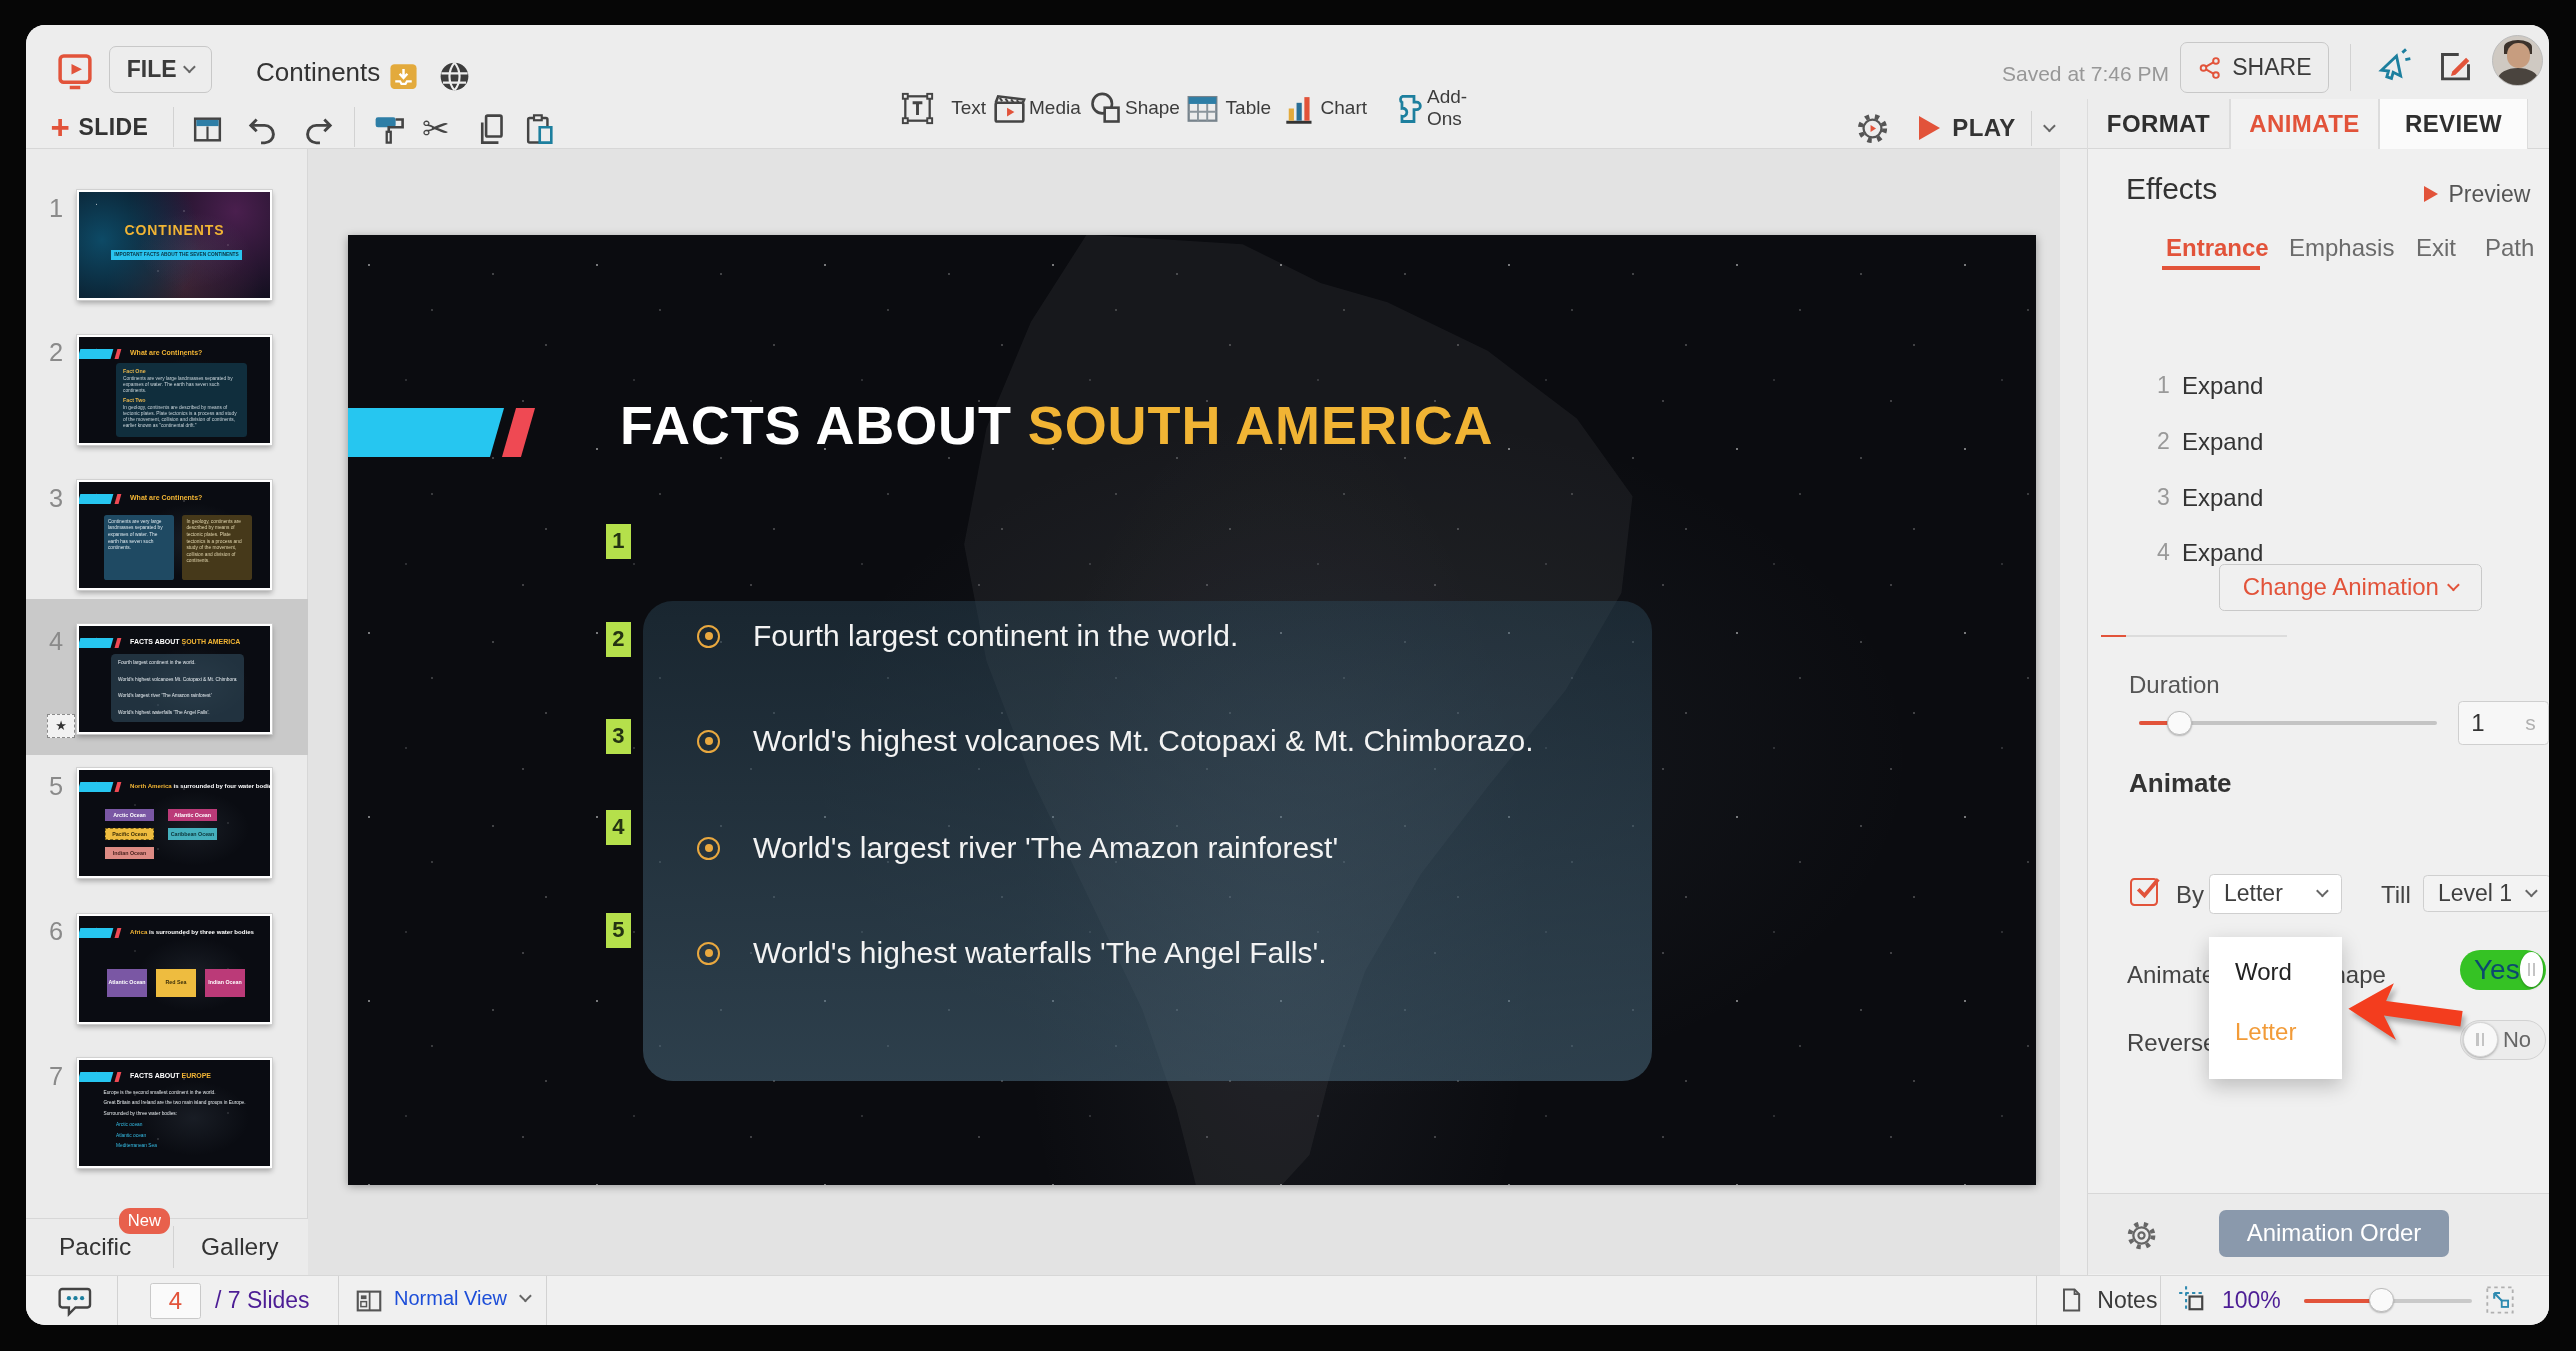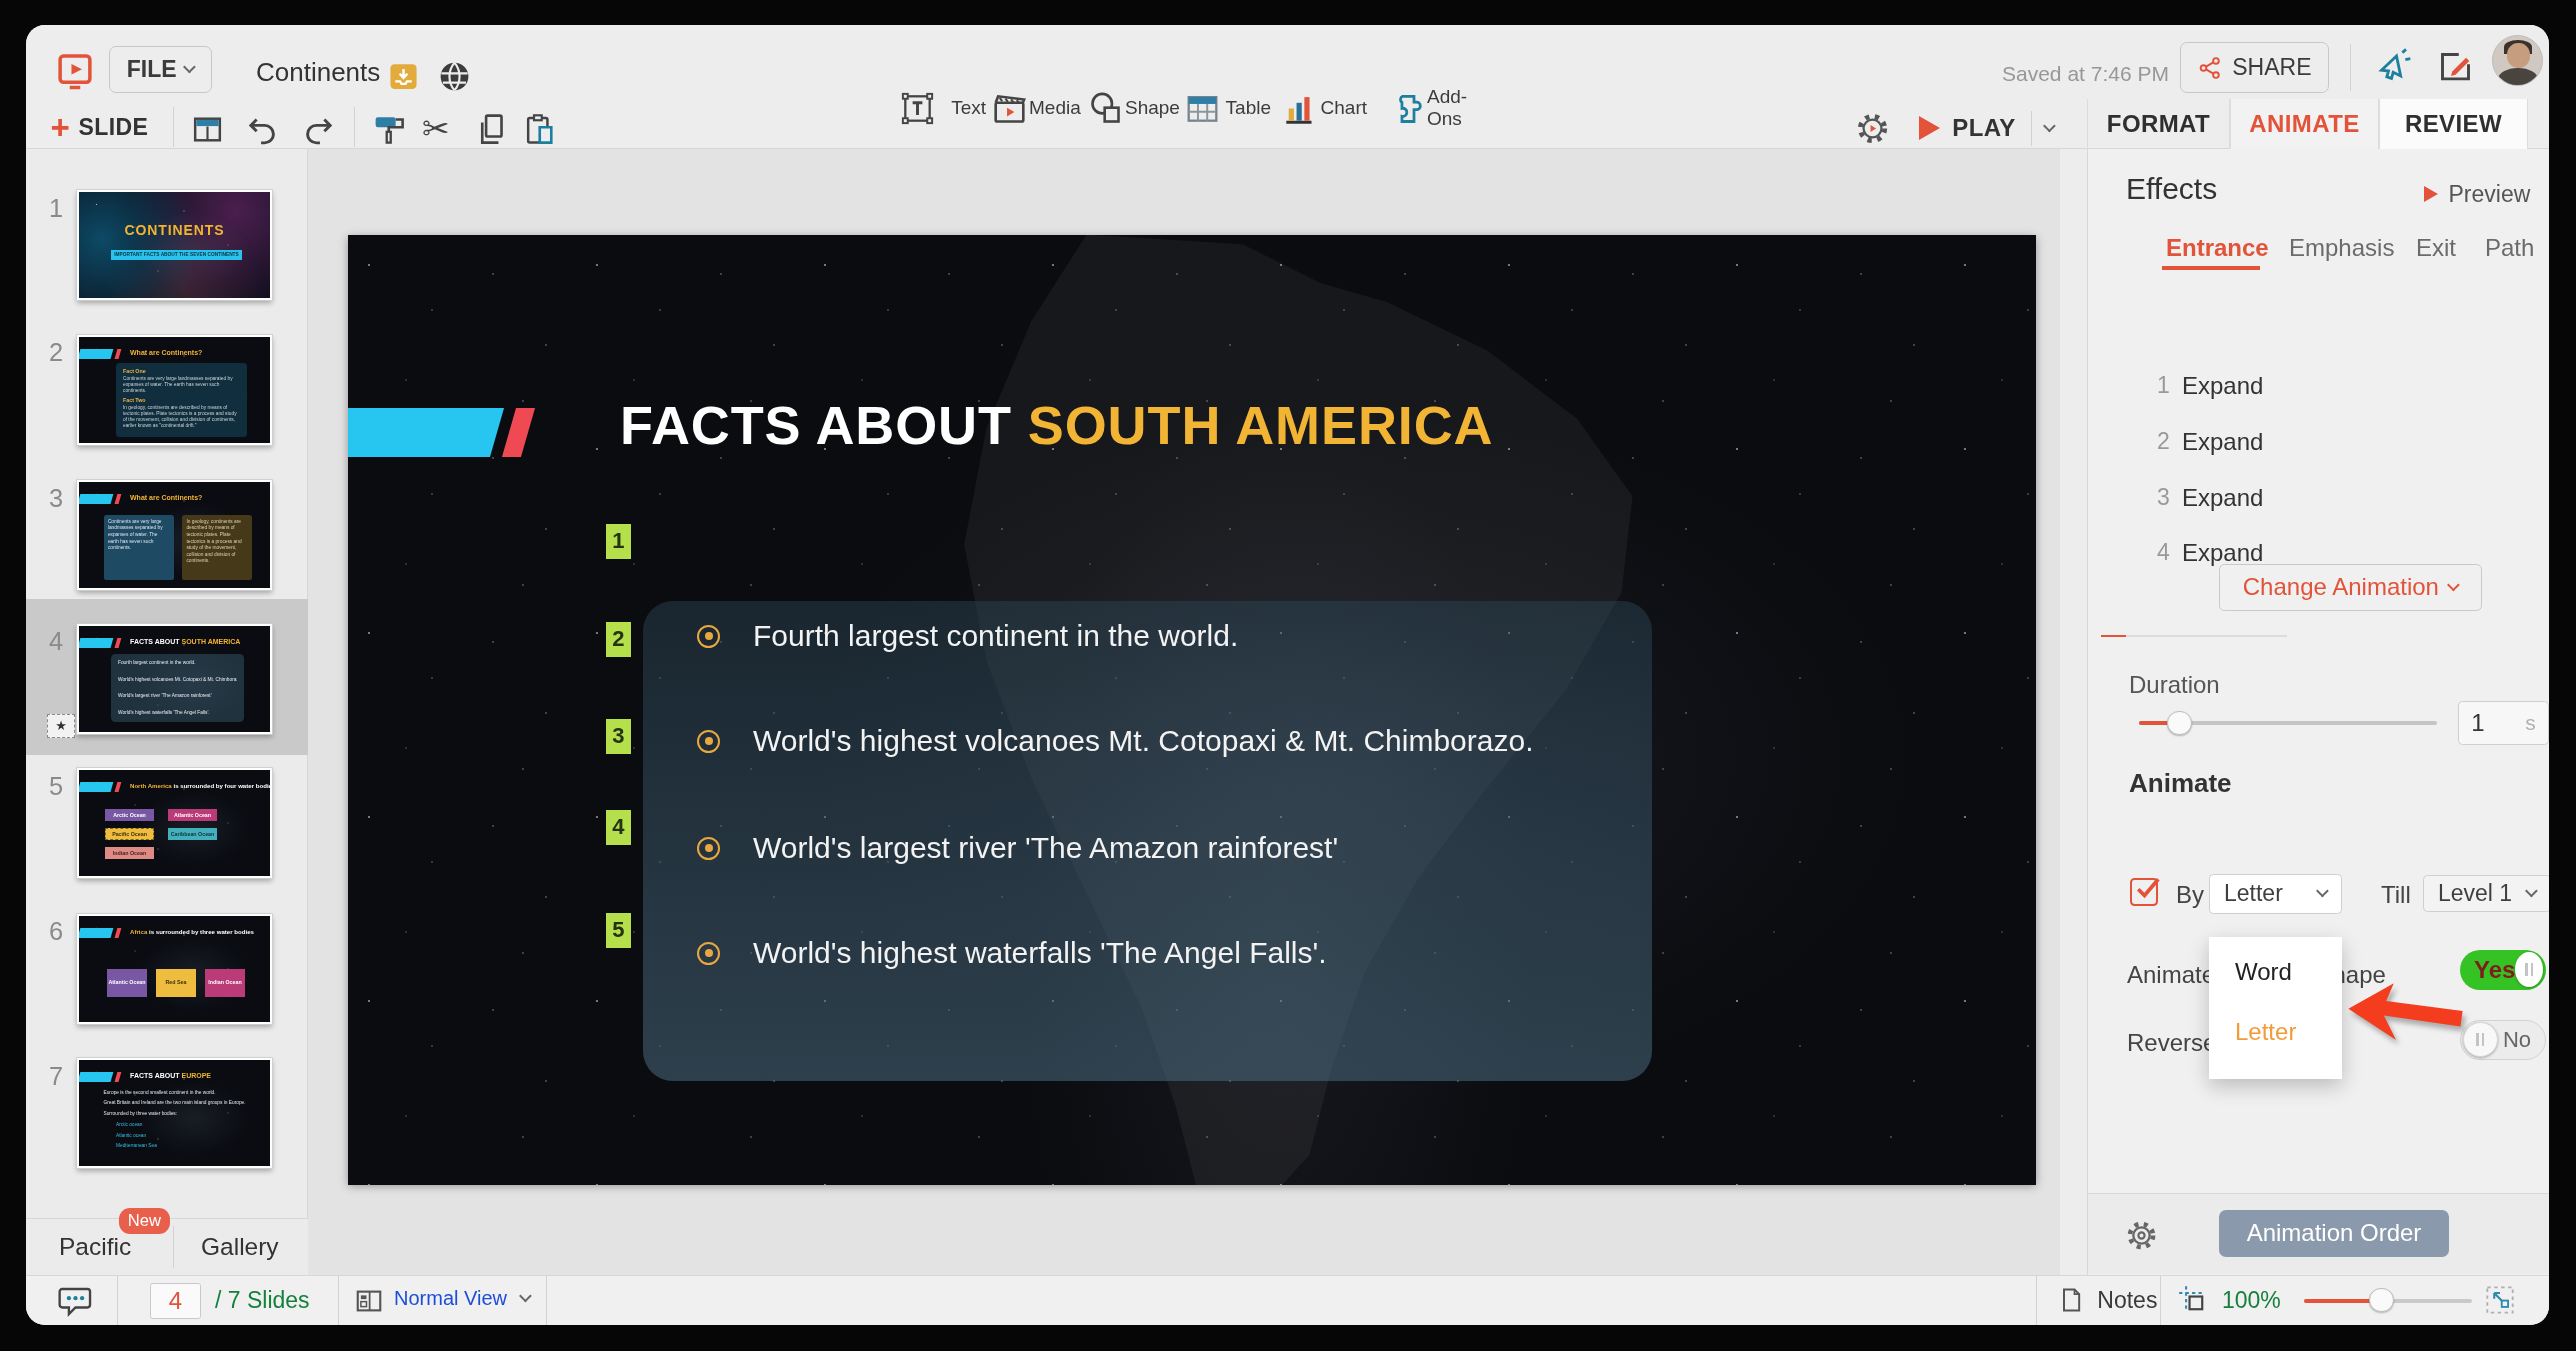--- a/index.html
+++ b/index.html
@@ -80,21 +80,21 @@
   .sel { background:#f3f3f3; border:1.3px solid #cfcfcf; border-radius:4.4px; display:flex; align-items:center; justify-content:space-between; padding:0 14px; font-size:23px; color:#3f3f3f; cursor:pointer; }
   .toggle { position:absolute; width:86px; height:40px; border-radius:20px; display:flex; align-items:center; cursor:pointer; }
   .knob { width:35px; height:35px; border-radius:50%; background:#fff; box-shadow:0 0.9px 2.6px rgba(0,0,0,.3); display:flex; align-items:center; justify-content:center; gap:3.5px; }
   .knob i { width:2.2px; height:12.3px; background:#c4c4c4; }
   .drop { position:absolute; left:121px; top:788px; width:133px; height:142px; background:#fff; box-shadow:0 7px 19px rgba(0,0,0,0.22); z-index:5; }
   .drop .it { height:47px; display:flex; align-items:center; padding-left:26px; font-size:24px; color:#222; cursor:pointer; }
   .drop .it.sel-or { color:#f29b38; }
 
   
   .sbar { position:absolute; left:0; top:1250px; width:2523px; height:50px; background:#f0f0f0; border-top:0.9px solid #d7d7d7; }
-  .sbar .txt { position:absolute; top:11.4px; font-size:23px; color:#15803d; white-space:nowrap; }
+  .sbar .txt { position:absolute; top:11.4px; font-size:23px; color:#4c1d95; white-space:nowrap; }
   .slider-track { position:absolute; height:4.4px; background:#c9c9c9; border-radius:2.6px; }
   .slider-fill { position:absolute; height:4.4px; background:#e2533a; border-radius:2.6px; }
   .slider-knob { position:absolute; width:24.5px; height:24.5px; border-radius:50%; background:#fafafa; border:1.8px solid #bdbdbd; box-shadow:0 0.9px 1.8px rgba(0,0,0,.25); }
 </style>
 </head>
 <body>
 
 <div class="w">
 
   <div class="hdr">
@@ -501,21 +501,21 @@
       <span class="chev"></span>
     </div>
     <div class="abs" style="left:293px;top:732px;font-size:24px;color:#444">Till</div>
     <div class="sel" style="position:absolute;left:335px;top:726px;width:128px;height:37px">
       <span>Level 1</span>
       <span class="chev"></span>
     </div>
 
     <div class="abs" style="left:39px;top:812px;font-size:24px;color:#444;white-space:nowrap">Animate attached shape</div>
     <div class="toggle" style="left:372px;top:801px;background:#35c224;padding-left:14px;justify-content:space-between">
-      <span style="color:#7f1d1d;font-size:24px;font-weight:bold">Yes</span>
+      <span style="color:#0c4a6e;font-size:28px;font-weight:normal">Yes</span>
       <span class="knob" style="margin-right:2.6px">
           <i></i>
           <i></i>
         </span>
     </div>
     <div class="abs" style="left:39px;top:880px;font-size:24px;color:#444">Reverse</div>
     <div class="toggle" style="left:372px;top:871px;background:#ececec;border:1.3px solid #d2d2d2;padding-right:14px;justify-content:space-between">
       <span class="knob" style="margin-left:1.8px;background:#f8f8f8;border:0.9px solid #d5d5d5">
           <i></i>
           <i></i>

